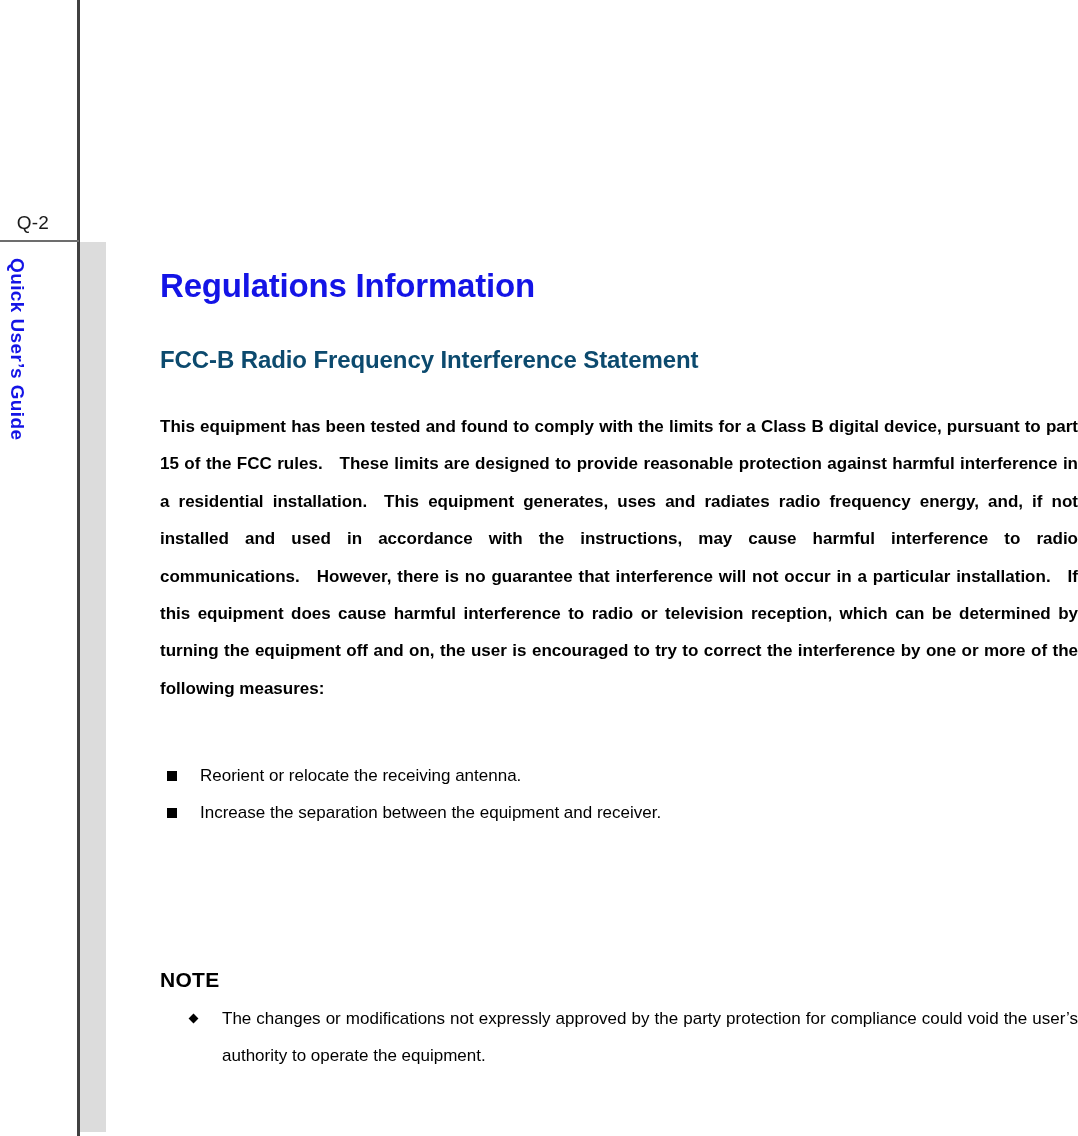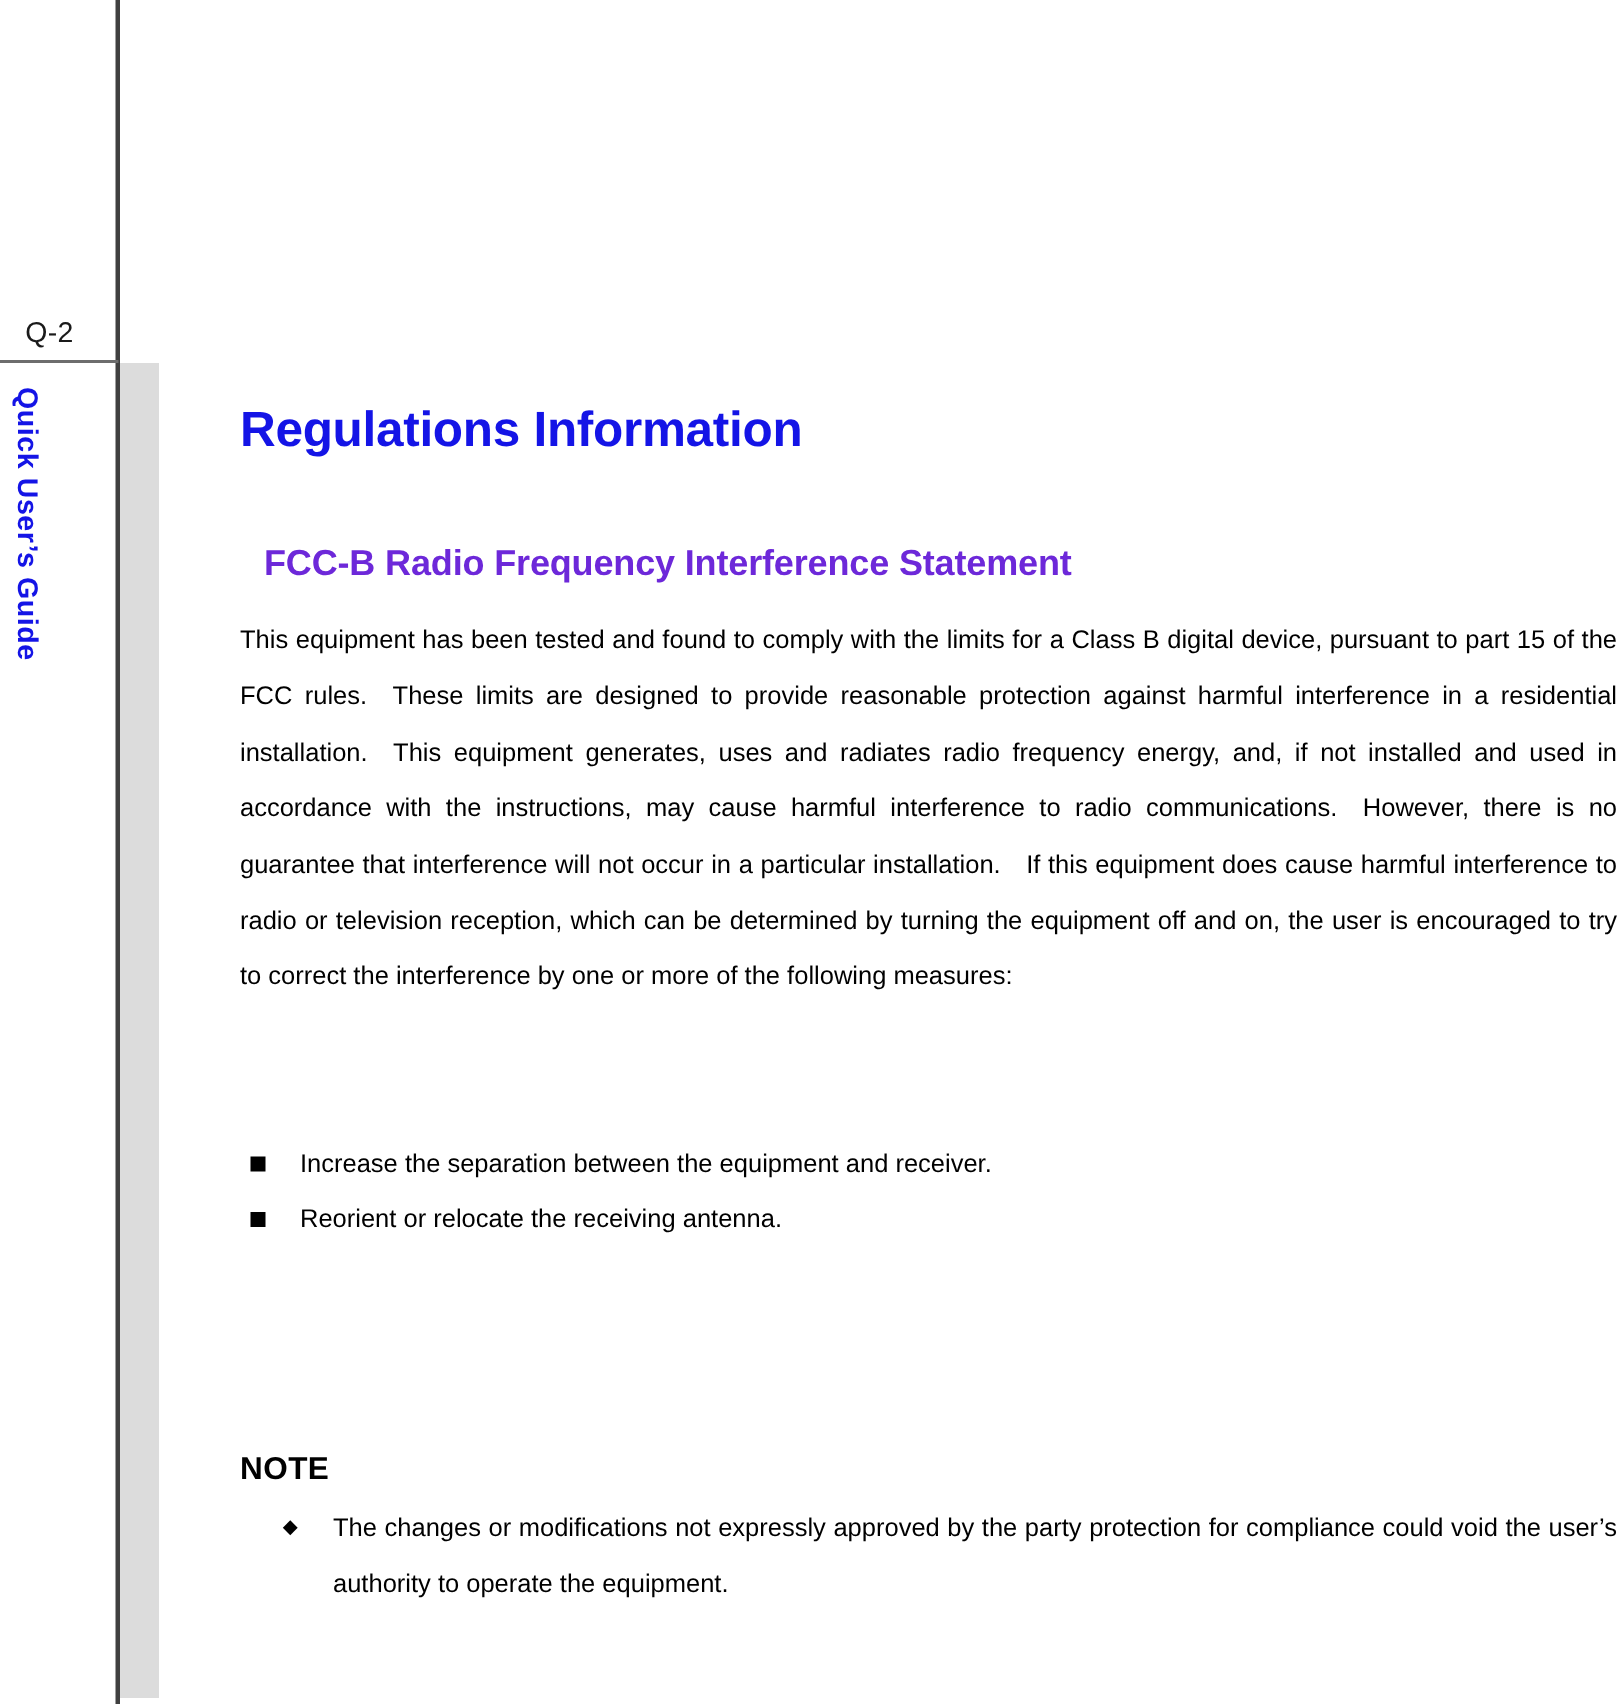--- a/index.html
+++ b/index.html
@@ -94,42 +94,43 @@
     left: 0;
     font-size: 33px;
     line-height: 40px;
     font-weight: bold;
     color: #1414e6;
     letter-spacing: -0.2px;
     text-align: right;
   }
 
   h2.doc-subtitle {
-    margin: 16px;
+    margin: 0;
     position: absolute;
     top: 345px;
     left: 0;
     font-size: 24px;
     line-height: 30px;
     font-weight: bold;
-    color: #6d28d9;
+    color: #0c4a6e;
     letter-spacing: -0.1px;
   }
 
   p.body-para {
     margin: 0;
     position: absolute;
     top: 408px;
     left: 0;
     width: 918px;
     font-size: 17px;
     line-height: 37.4px;
     text-align: justify;
     text-justify: inter-word;
     letter-spacing: 0;
+    font-weight: bold;
   }
 
   
   ul.square-list {
     margin: 0;
     padding: 0;
     list-style: none;
     position: absolute;
     top: 757px;
     left: 0;
@@ -220,25 +221,25 @@
 
     <h1 class="doc-title">Regulations Information</h1>
 
     <h2 class="doc-subtitle">FCC-B Radio Frequency Interference Statement</h2>
 
     <p class="body-para">This equipment has been tested and found to comply with the limits for a Class B digital device, pursuant to part 15 of the FCC rules. These limits are designed to provide reasonable protection against harmful interference in a residential installation. This equipment generates, uses and radiates radio frequency energy, and, if not installed and used in accordance with the instructions, may cause harmful interference to radio communications. However, there is no guarantee that interference will not occur in a particular installation. If this equipment does cause harmful interference to radio or television reception, which can be determined by turning the equipment off and on, the user is encouraged to try to correct the interference by one or more of the following measures:</p>
 
     <ul class="square-list">
       <li class="one-line">
         <span class="sq-bullet"></span>
-        <span class="li-text">Increase the separation between the equipment and receiver.</span>
+        <span class="li-text">Reorient or relocate the receiving antenna.</span>
       </li>
       <li class="one-line">
         <span class="sq-bullet"></span>
-        <span class="li-text">Reorient or relocate the receiving antenna.</span>
+        <span class="li-text">Increase the separation between the equipment and receiver.</span>
       </li>
     </ul>
 
     <div class="note-heading">NOTE</div>
 
     <ul class="diamond-list">
       <li>
         <span class="dia-bullet"></span>
         <span class="li-text">The changes or modifications not expressly approved by the party protection for compliance could void the user’s authority to operate the equipment.</span>
       </li>

